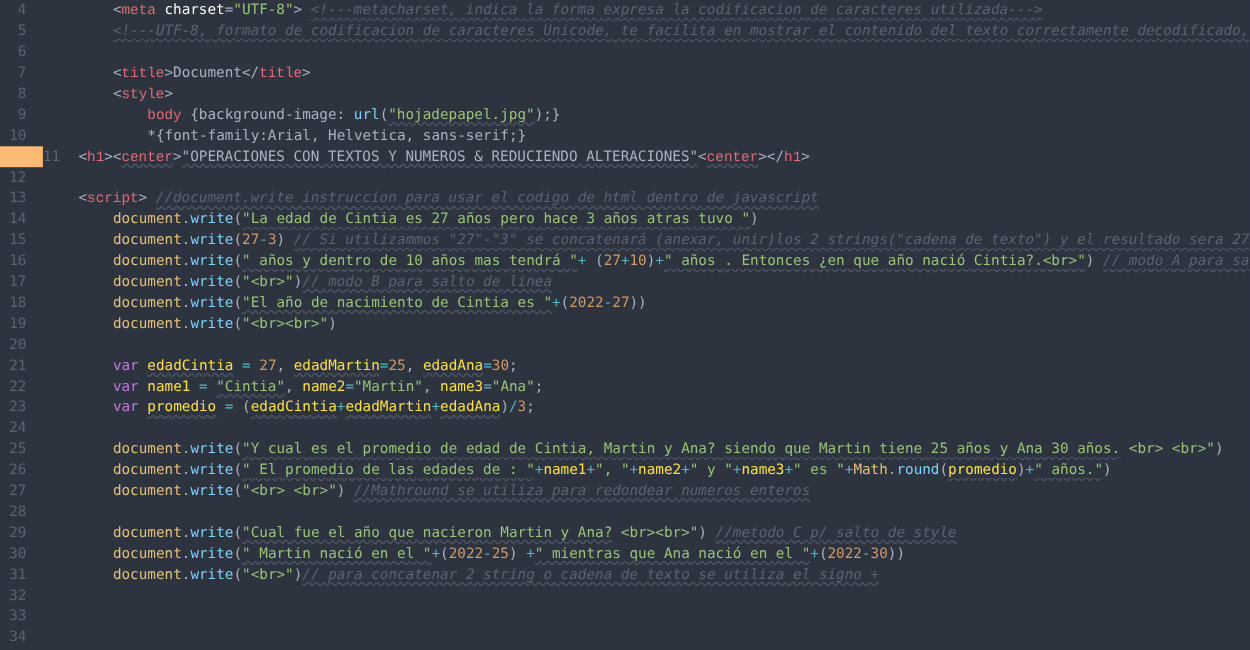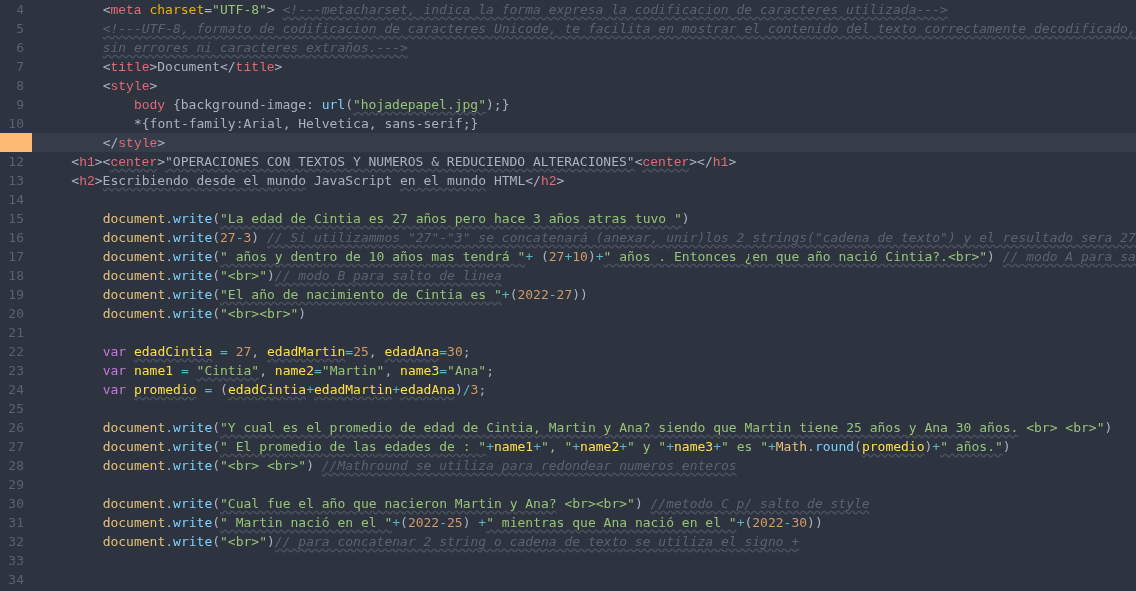--- a/index.html
+++ b/index.html
@@ -23,21 +23,21 @@
   flex-shrink:0;
 }
 .gutter-line { height:19px; }
 .code { flex:1; padding-left:8px; overflow:hidden; }
 .code-line { height:19px; white-space:pre; }
 .current { background:#fdba74;padding-left:39px; }
 .current-full { background:#353c4a; margin-left:-40px; padding-left:40px; }
 
 
 .tag { color:#e06c75;font-family:Liberation Mono, monospace; }
-.attr { color:#eab308; }
+.attr { color:#ffffff; }
 .str { color:#98c379; }
 .kw { color:#c678dd; }
 .fn { color:#7dd3fc; }
 .var { color:#fde047; }
 .cls { color:#e5c07b; }
 .num { color:#d19a66; }
 .op { color:#56b6c2; }
 .pun { color:#abb2bf; }
 .cmt { color:#5c6370; font-style:italic; }
 .txt { color:#abb2bf; }
@@ -77,29 +77,28 @@
       <div class="gutter-line">29</div>
       <div class="gutter-line">30</div>
       <div class="gutter-line">31</div>
       <div class="gutter-line">32</div>
       <div class="gutter-line">33</div>
       <div class="gutter-line">34</div>
     </div>
   <div class="code" id="code">
       <div class="code-line"><span>        </span><span class="pun">&lt;</span><span class="tag">meta </span><span class="attr">charset</span><span class="pun">=</span><span class="str">"UTF-8"</span><span class="pun">&gt;</span><span class="txt"> </span><span class="cmt ul">&lt;!---metacharset, indica la forma expresa la codificacion de caracteres utilizada---&gt;</span></div>
       <div class="code-line"><span>        </span><span class="cmt ul">&lt;!---UTF-8, formato de codificacion de caracteres Unicode, te facilita en mostrar el contenido del texto correctamente decodificado,</span></div>
-      <div class="code-line"><span>        </span><span class="cmt ul">sin errores ni caracteres extraños.---&gt;</span></div>
+      <div class="code-line"><span>        </span></div>
       <div class="code-line"><span>        </span><span class="pun">&lt;</span><span class="tag">title</span><span class="pun">&gt;</span><span class="txt">Document</span><span class="pun">&lt;/</span><span class="tag">title</span><span class="pun">&gt;</span></div>
       <div class="code-line"><span>        </span><span class="pun">&lt;</span><span class="tag">style</span><span class="pun">&gt;</span></div>
       <div class="code-line"><span>            </span><span class="tag">body </span><span class="pun">{</span><span class="txt">background-image</span><span class="pun">: </span><span class="fn">url</span><span class="pun">(</span><span class="str ul">"hojadepapel.jpg"</span><span class="pun">);}</span></div>
       <div class="code-line"><span>            </span><span class="txt">*{font-family:Arial, Helvetica, sans-serif;}</span></div>
-      <div class="code-line current-full"><span>        </span><span class="pun">&lt;/</span><span class="tag">style</span><span class="pun">&gt;</span></div>
       <div class="code-line"><span>    </span><span class="pun">&lt;</span><span class="tag">h1</span><span class="pun">&gt;&lt;</span><span class="tag ul">center</span><span class="pun">&gt;</span><span class="txt ul">"OPERACIONES CON TEXTOS Y NUMEROS &amp; REDUCIENDO ALTERACIONES"</span><span class="pun">&lt;</span><span class="tag ul">center</span><span class="pun">&gt;&lt;/</span><span class="tag">h1</span><span class="pun">&gt;</span></div>
-      <div class="code-line"><span>    </span><span class="pun">&lt;</span><span class="tag">h2</span><span class="pun">&gt;</span><span class="txt ul">Escribiendo desde el mundo</span><span class="txt"> JavaScript </span><span class="txt ul">en el mundo</span><span class="txt"> HTML</span><span class="pun">&lt;/</span><span class="tag">h2</span><span class="pun">&gt;</span></div>
       <div class="code-line"><span></span></div>
+      <div class="code-line"><span>    </span><span class="pun">&lt;</span><span class="tag">script</span><span class="pun">&gt; </span><span class="cmt ul">//document.write instruccion para usar el codigo de html dentro de javascript</span></div>
       <div class="code-line"><span>        </span><span class="cls">document</span><span class="pun">.</span><span class="fn">write</span><span class="pun">(</span><span class="str ul">"La edad de Cintia es 27 años pero hace 3 años atras tuvo "</span><span class="pun">)</span></div>
       <div class="code-line"><span>        </span><span class="cls">document</span><span class="pun">.</span><span class="fn">write</span><span class="pun">(</span><span class="num">27</span><span class="op">-</span><span class="num">3</span><span class="pun">) </span><span class="cmt ul">// Si utilizammos "27"-"3" se concatenará (anexar, unir)los 2 strings("cadena de texto") y el resultado sera 273</span></div>
       <div class="code-line"><span>        </span><span class="cls">document</span><span class="pun">.</span><span class="fn">write</span><span class="pun">(</span><span class="str ul">" años y dentro de 10 años mas tendrá "</span><span class="op">+</span><span class="pun"> (</span><span class="num">27</span><span class="op">+</span><span class="num">10</span><span class="pun">)</span><span class="op">+</span><span class="str ul">" años . Entonces ¿en que año nació Cintia?.&lt;br&gt;"</span><span class="pun">) </span><span class="cmt ul">// modo A para salto de </span></div>
       <div class="code-line"><span>        </span><span class="cls">document</span><span class="pun">.</span><span class="fn">write</span><span class="pun">(</span><span class="str">"&lt;br&gt;"</span><span class="pun">)</span><span class="cmt ul">// modo B para salto de linea</span></div>
       <div class="code-line"><span>        </span><span class="cls">document</span><span class="pun">.</span><span class="fn">write</span><span class="pun">(</span><span class="str ul">"El año de nacimiento de Cintia es "</span><span class="op">+</span><span class="pun">(</span><span class="num">2022</span><span class="op">-</span><span class="num">27</span><span class="pun">))</span></div>
       <div class="code-line"><span>        </span><span class="cls">document</span><span class="pun">.</span><span class="fn">write</span><span class="pun">(</span><span class="str">"&lt;br&gt;&lt;br&gt;"</span><span class="pun">)</span></div>
       <div class="code-line"><span></span></div>
       <div class="code-line"><span>        </span><span class="kw">var </span><span class="var ul">edadCintia</span><span class="pun"> </span><span class="op">=</span><span class="pun"> </span><span class="num">27</span><span class="pun">, </span><span class="var ul">edadMartin</span><span class="op">=</span><span class="num">25</span><span class="pun">, </span><span class="var ul">edadAna</span><span class="op">=</span><span class="num">30</span><span class="pun">;</span></div>
       <div class="code-line"><span>        </span><span class="kw">var </span><span class="var">name1</span><span class="pun"> </span><span class="op">=</span><span class="pun"> </span><span class="str ul">"Cintia"</span><span class="pun">, </span><span class="var">name2</span><span class="op">=</span><span class="str">"Martin"</span><span class="pun">, </span><span class="var">name3</span><span class="op">=</span><span class="str">"Ana"</span><span class="pun">;</span></div>
       <div class="code-line"><span>        </span><span class="kw">var </span><span class="var ul">promedio</span><span class="pun"> </span><span class="op">=</span><span class="pun"> (</span><span class="var ul">edadCintia</span><span class="op">+</span><span class="var ul">edadMartin</span><span class="op">+</span><span class="var ul">edadAna</span><span class="pun">)</span><span class="op">/</span><span class="num">3</span><span class="pun">;</span></div>

